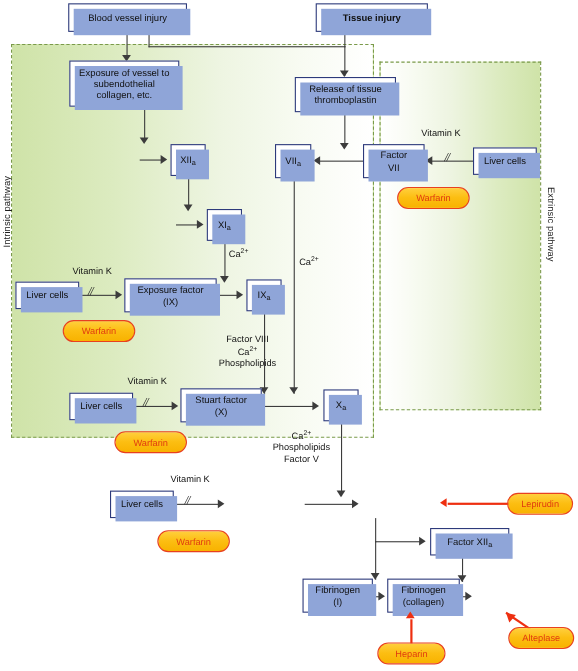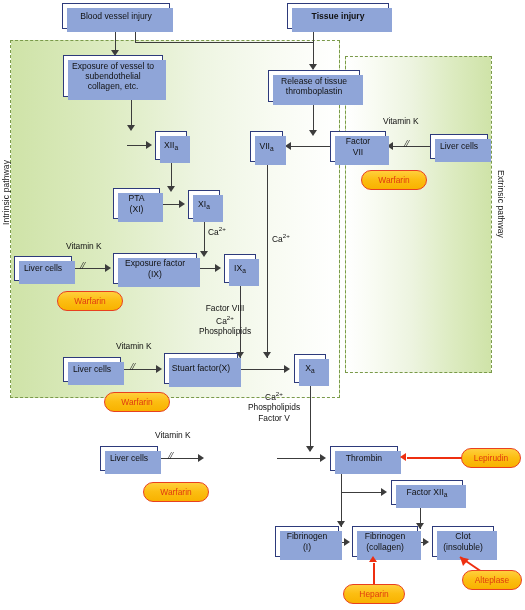--- a/index.html
+++ b/index.html
@@ -190,24 +190,20 @@
   <div class="ln h" style="left:392px;top:146px;width:38px;"></div>
   <div class="ah left" style="left:387px;top:142px;"></div>
   <div class="slash" style="left:404px;top:137px;">//</div>
   <div class="lbl" style="left:383px;top:116px;">Vitamin K</div>
 
   <div class="ln h" style="left:290px;top:146px;width:40px;"></div>
   <div class="ah left" style="left:285px;top:142px;"></div>
 
   <div class="drug" style="left:361px;top:170px;width:66px;height:20px;">Warfarin</div>
 
-  <div class="box" style="left:113px;top:188px;width:47px;height:31px;flex-direction:column;">
-    <span>PTA</span>
-    <span>(XI)</span>
-  </div>
 
   <div class="box" style="left:188px;top:190px;width:32px;height:29px;">
     <span class="inner">
       <span>XI</span><sub>a</sub>
     </span>
   </div>
 
   <div class="ln v" style="left:171px;top:160px;height:30px;"></div>
   <div class="ah down" style="left:167px;top:186px;"></div>
 
@@ -257,21 +253,21 @@
   <div class="lbl c" style="left:182px;top:303px;width:86px;">
     <div>Factor VIII</div>
     <div><span>Ca</span><sup>2+</sup></div>
     <div>Phospholipids</div>
   </div>
 
   <div class="box" style="left:63px;top:357px;width:58px;height:25px;">
     <span class="inner">Liver cells</span>
   </div>
 
-  <div class="box" style="left:164px;top:353px;width:74px;height:31px;flex-direction:row;align-items:center;">
+  <div class="box" style="left:164px;top:353px;width:74px;height:31px;flex-direction:column;align-items:center;">
     <span>Stuart factor</span>
     <span>(X)</span>
   </div>
 
   <div class="box" style="left:294px;top:354px;width:32px;height:29px;">
     <span class="inner">
       <span>X</span><sub>a</sub>
     </span>
   </div>
 
@@ -292,23 +288,20 @@
     <div><span>Ca</span><sup>2+</sup></div>
     <div>Phospholipids</div>
     <div>Factor V</div>
   </div>
 
   <div class="box" style="left:100px;top:446px;width:58px;height:25px;">
     <span class="inner">Liver cells</span>
   </div>
 
 
-  <div class="box" style="left:330px;top:446px;width:68px;height:25px;">
-    <span class="inner">Thrombin</span>
-  </div>
 
   <div class="ln h" style="left:158px;top:458px;width:43px;"></div>
   <div class="ah right" style="left:198px;top:454px;"></div>
   <div class="slash" style="left:168px;top:449px;">//</div>
   <div class="lbl" style="left:155px;top:430px;">Vitamin K</div>
 
   <div class="ln h" style="left:277px;top:458px;width:46px;"></div>
   <div class="ah right" style="left:320px;top:454px;"></div>
 
   <div class="drug" style="left:143px;top:482px;width:66px;height:20px;">Warfarin</div>
@@ -336,24 +329,20 @@
   <div class="box" style="left:275px;top:526px;width:64px;height:31px;flex-direction:column;">
     <span>Fibrinogen</span>
     <span>(I)</span>
   </div>
 
   <div class="box" style="left:352px;top:526px;width:66px;height:31px;flex-direction:column;">
     <span>Fibrinogen</span>
     <span>(collagen)</span>
   </div>
 
-  <div class="box" style="left:432px;top:526px;width:62px;height:31px;flex-direction:column;">
-    <span>Clot</span>
-    <span>(insoluble)</span>
-  </div>
 
   <div class="ln h" style="left:339px;top:542px;width:8px;"></div>
   <div class="ah right" style="left:344px;top:538px;"></div>
 
   <div class="ln h" style="left:418px;top:542px;width:8px;"></div>
   <div class="ah right" style="left:423px;top:538px;"></div>
 
   <div class="drug" style="left:343px;top:584px;width:62px;height:20px;">Heparin</div>
   <div class="ln v red" style="left:373px;top:563px;height:22px;width:1.8px;"></div>
   <div class="ah up red" style="left:369px;top:556px;"></div>

